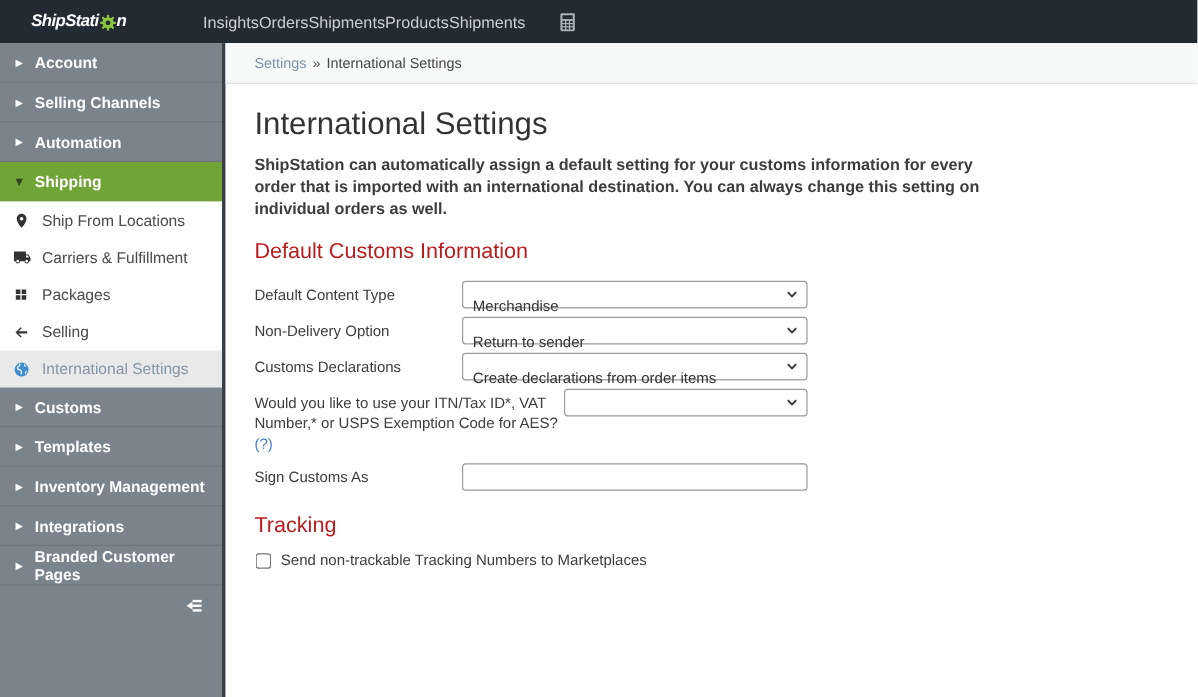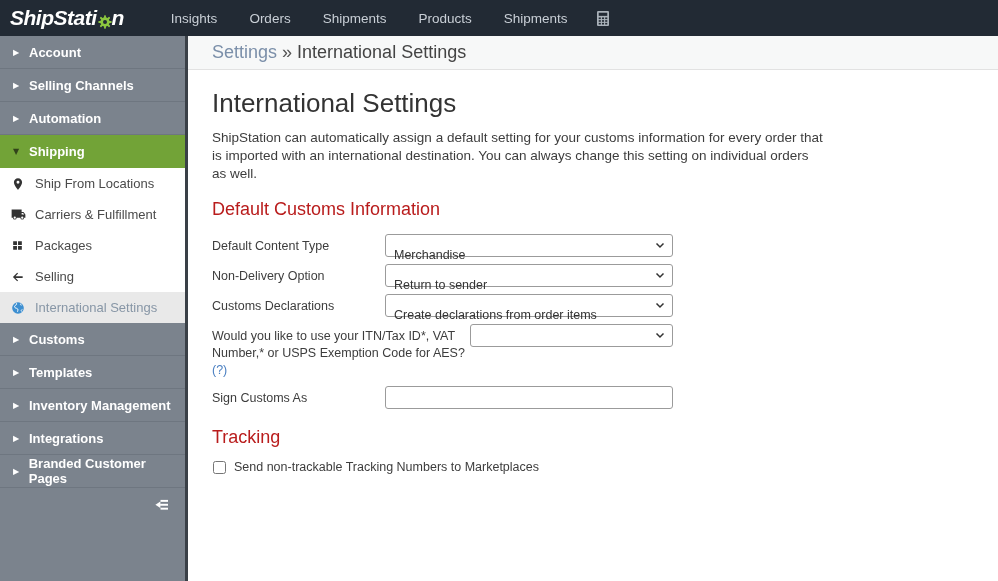--- a/index.html
+++ b/index.html
@@ -9,26 +9,26 @@
     font-family: "Liberation Sans", sans-serif;
     background: #fff; color: #3d3d3d;
   }
 
   
   .topnav {
     height: 36px; background: #222a34;
     display: flex; align-items: center;
   }
   .logo {
-    margin-left: 10px; display: flex; align-items: flex-end;
-    color: #fff; font-size: 21px; font-weight: bold; font-style: italic;
+    margin-left: 26px; display: flex; align-items: flex-start;
+    color: #fff; font-size: 14px; font-weight: bold; font-style: italic;
     letter-spacing: -0.5px; cursor: pointer;
   }
   .logo svg { margin: 2px -1px 0 0; }
-  .nav-items { display: flex; margin-left: 47px; gap: 32px; }
+  .nav-items { display: flex; margin-left: 64px; }
   .nav-item { color: #c9cfd6; font-size: 13.5px; cursor: pointer; }
   .calc-btn { margin-left: 26px; display: flex; align-items: center; cursor: pointer; }
 
   
   .app { display: flex; height: 545px; }
 
   
   .sidebar {
     width: 188px; flex: 0 0 188px; background: #7b838d;
     border-right: 3px solid #3a4047;
@@ -59,27 +59,27 @@
   }
   .collapse-row svg { cursor: pointer; }
   .side-fill { flex: 1; }
 
   
   .main { flex: 1; display: flex; flex-direction: column; background: #fff; }
   .breadcrumb {
     height: 34px; flex: 0 0 34px; background: #f7f8f8;
     border-bottom: 1px solid #e2e2e2;
     display: flex; align-items: center; padding-left: 24px;
-    font-size: 18px; color: #444;
+    font-size: 12px; color: #444;
   }
   .breadcrumb .bc-link { color: #7b8fa9; cursor: pointer; }
   .breadcrumb .bc-sep { margin: 0 5px; color: #555; }
   .content { padding: 10px 24px 0 24px; }
   h1.page-title { font-size: 26px; font-weight: 400; color: #333; margin: 8px 0 10px 0; }
-  .desc { font-size: 13.5px; line-height: 18px; color: #3d3d3d; max-width: 612px; margin: 0 0 6px 0; }
+  .desc { font-size: 13.5px; line-height: 18px; color: #3d3d3d; max-width: 612px; margin: 0 0 6px 0; font-weight: bold; }
   h2.section-h { font-size: 18px; font-weight: 400; color: #b91c1c; margin: 16px 0 14px 0; }
   h2.section-h.tracking { margin-top: 18px; margin-bottom: 12px; }
 
   .form-row { display: flex; align-items: flex-start; margin-bottom: 7px; }
   .form-label { width: 173px; flex: 0 0 173px; font-size: 12.5px; color: #3d3d3d; padding-top: 4px; line-height: 17px; }
   .form-label.wide { width: 258px; flex: 0 0 258px; }
   .help-link { color: #4a7fc1; cursor: pointer; }
   .select-box {
     width: 288px; height: 23px; border: 1px solid #9b9b9b; border-radius: 3px;
     background: #fff; position: relative; display: flex; align-items: center;

